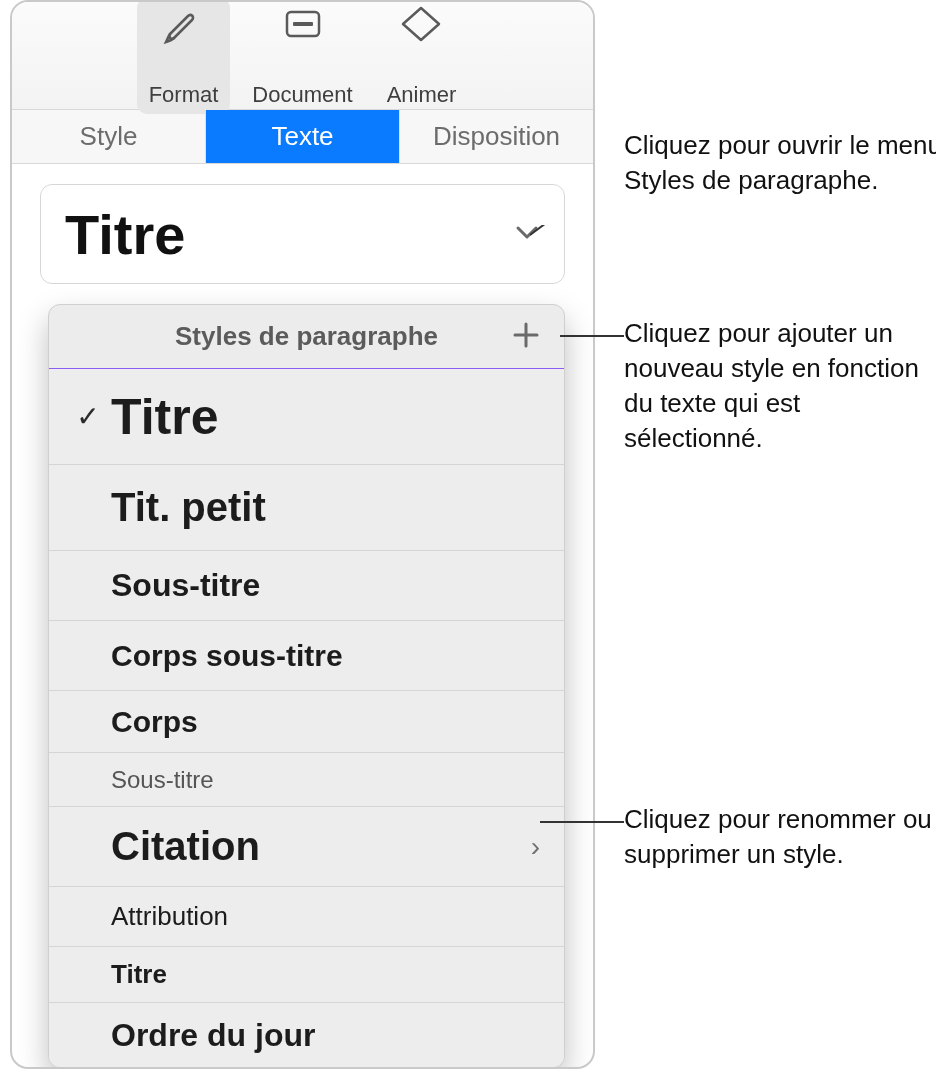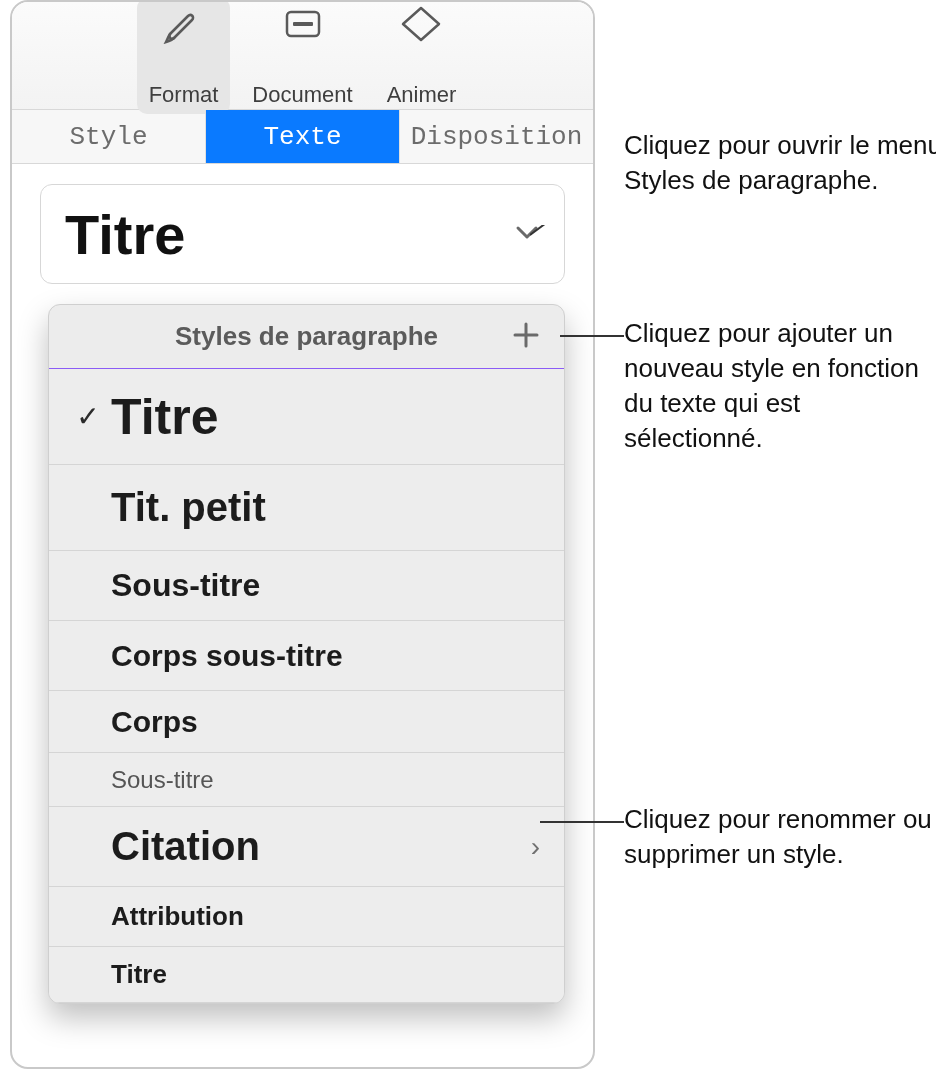--- a/index.html
+++ b/index.html
@@ -48,21 +48,20 @@
   .tool-label {
     font-size: 22px;
     color: #3e3e3e;
     margin-top: 2px;
   }
   .tabs {
     display: flex;
     height: 54px;
     border-bottom: 1px solid #d8d8d8;
     background: #f7f7f7;
-    font-family: Liberation Mono, monospace;
   }
   .tab {
     flex: 1;
     display: flex;
     align-items: center;
     justify-content: center;
     font-size: 26px;
     font-weight: 500;
     color: #6c6c6c;
     cursor: pointer;
@@ -175,21 +174,21 @@
   .h-soust .style-name { font-size: 32px; font-weight: 700; }
   .h-autre { height: 70px; }
   .h-autre .style-name { font-size: 30px; font-weight: 700; }
   .h-corps { height: 62px; }
   .h-corps .style-name { font-size: 30px; font-weight: 700; }
   .h-soust2 { height: 54px; }
   .h-soust2 .style-name { font-size: 24px; font-weight: 400; color: #555; }
   .h-citation { height: 80px; }
   .h-citation .style-name { font-size: 40px; font-weight: 700; }
   .h-attrib { height: 60px; }
-  .h-attrib .style-name { font-size: 26px; font-weight: 700; }
+  .h-attrib .style-name { font-size: 26px; font-weight: 400; }
   .h-titre2 { height: 56px; }
   .h-titre2 .style-name { font-size: 26px; font-weight: 600; }
   .h-ordre { height: 64px; border-bottom: none; }
   .h-ordre .style-name { font-size: 32px; font-weight: 700; }
 
   .callout {
     position: absolute;
     font-size: 26px;
     line-height: 1.35;
     color: #111;
@@ -293,20 +292,24 @@
           <span class="row-arrow">›</span>
         </div>
         <div class="style-item h-attrib">
           <span class="check"></span>
           <span class="style-name">Attribution</span>
         </div>
         <div class="style-item h-titre2">
           <span class="check"></span>
           <span class="style-name">Titre</span>
         </div>
+        <div class="style-item h-ordre">
+          <span class="check"></span>
+          <span class="style-name">Ordre du jour</span>
+        </div>
       </div>
   </div>
 
 </div>
 
 <div class="callout" style="left:624px; top:128px;">Cliquez pour ouvrir le menu Styles de paragraphe.</div>
 <svg class="leader" style="left:530px; top:225px; width:94px; height:20px;">
     <line x1="0" y1="10" x2="94" y2="-60"></line>
   </svg>
 

